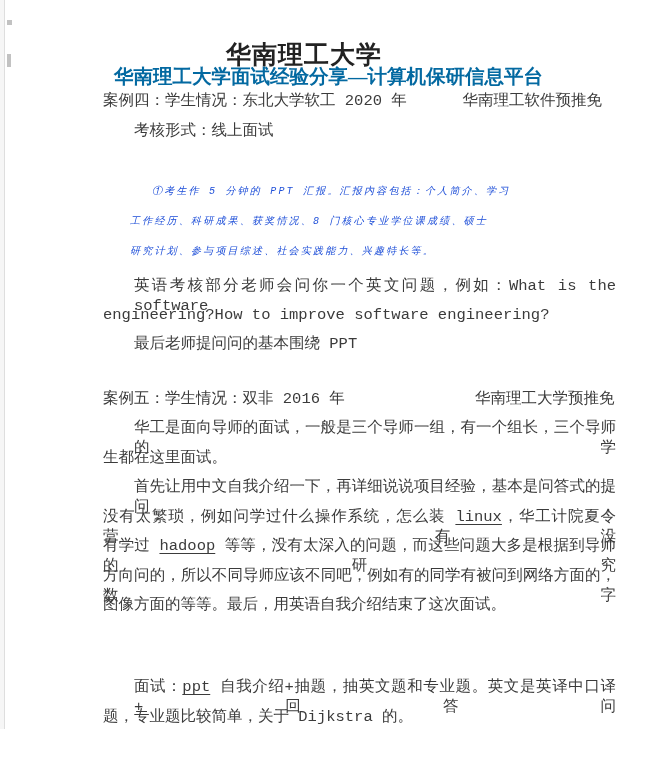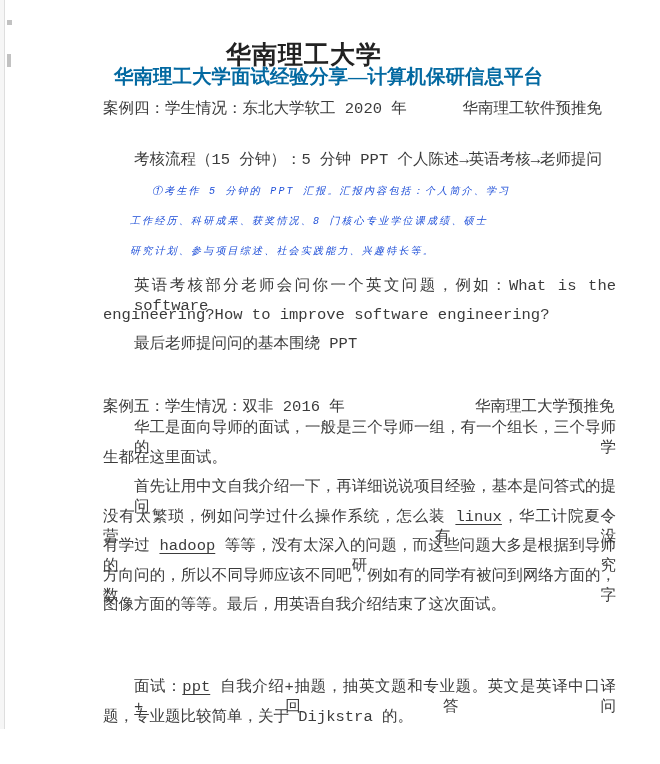--- a/index.html
+++ b/index.html
@@ -35,21 +35,21 @@
     position: absolute; top: 65px; left: 114px;
     font-size: 19.5px; font-weight: bold; color: #0369a1;
     letter-spacing: 0px; line-height: 23px;
     font-family: "Liberation Serif", serif;
   }
   .line {
     position: absolute;
     font-size: 15.5px; color: #3b3b3b;
     line-height: 20px;
   }
-  .hdr { white-space: pre-wrap; margin-top: 8px; }
+  .hdr { white-space: pre-wrap; }
   .just {
     text-align: justify;
     text-align-last: justify;
   }
   .w-full { width: 513px; }
   .w-ind  { width: 482px; }
   .gray {
     font-size: 10px; color: #1d4ed8;
     font-style: italic;
     letter-spacing: 2.2px;
@@ -83,21 +83,21 @@
 <div class="page">
 
   <div class="edge"></div>
   <div class="speck s1"></div>
   <div class="speck s2"></div>
 
   <h1 class="title">华南理工大学</h1>
   <div class="subtitle">华南理工大学面试经验分享—计算机保研信息平台</div>
 
   <div class="line hdr" style="top:91px;left:103px">案例四：学生情况：东北大学软工 2020 年      华南理工软件预推免</div>
-  <div class="line" style="top:150px;left:134px">考核流程（15 分钟）：5 分钟 PPT 个人陈述→英语考核→老师提问</div>
+  <div class="line" style="top:121px;left:134px">考核形式：线上面试</div>
 
   <div class="line gray" style="top:182px;left:152px">①考生作 5 分钟的 PPT 汇报。汇报内容包括：个人简介、学习</div>
   <div class="line gray" style="top:212px;left:130px">工作经历、科研成果、获奖情况、8 门核心专业学位课成绩、硕士</div>
   <div class="line gray" style="top:242px;left:130px">研究计划、参与项目综述、社会实践能力、兴趣特长等。</div>
 
   <div class="line just w-ind" style="top:276px;left:134px">英语考核部分老师会问你一个英文问题，例如：What is the software</div>
   <div class="line" style="top:305px;left:103px">engineering?How to improve software engineering?</div>
   <div class="line" style="top:334px;left:134px">最后老师提问问的基本围绕 PPT</div>
 
   <div class="line hdr" style="top:389px;left:103px">案例五：学生情况：双非 2016 年              华南理工大学预推免</div>

